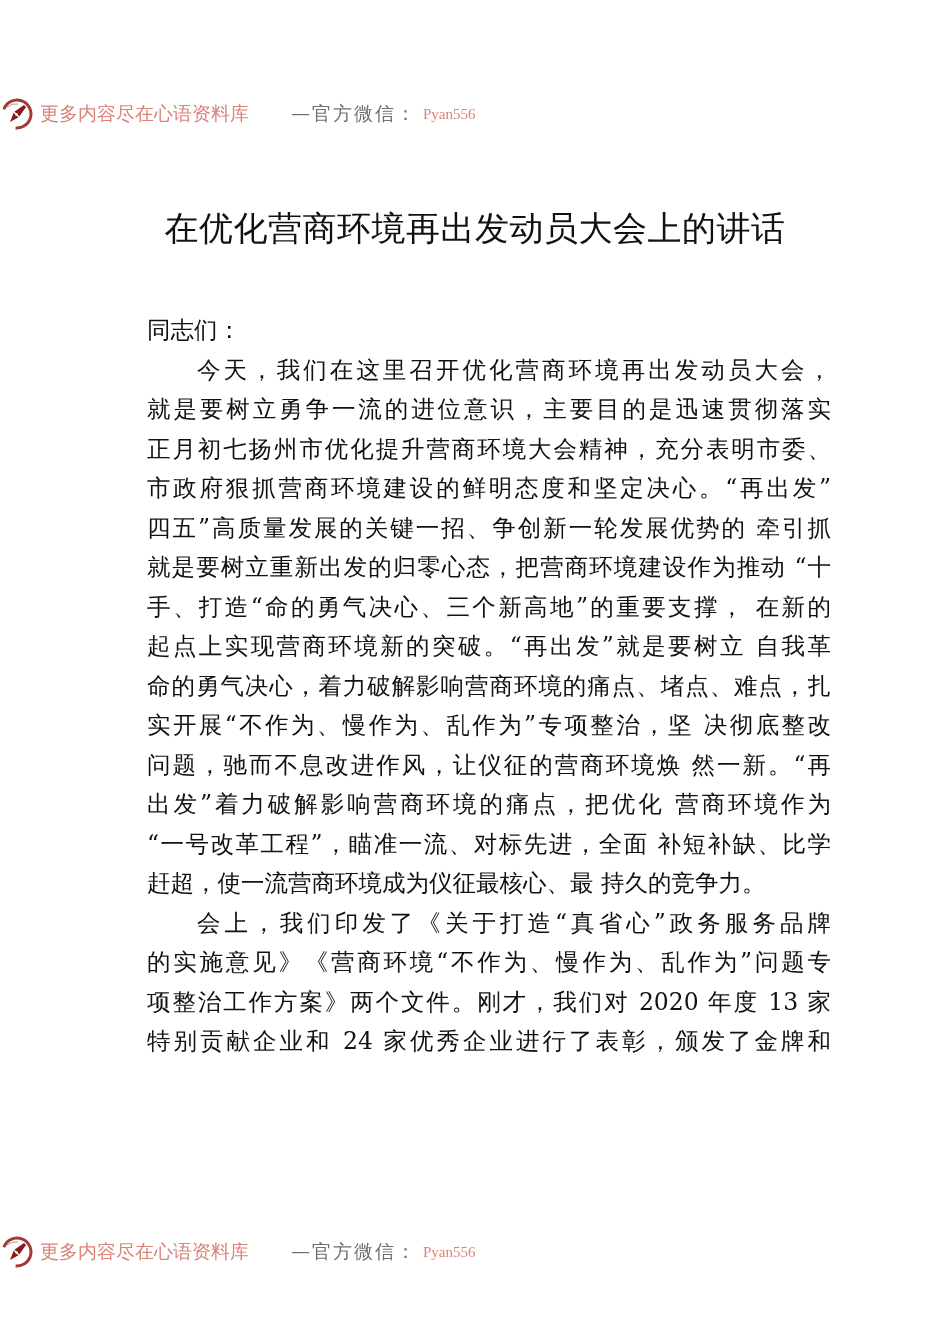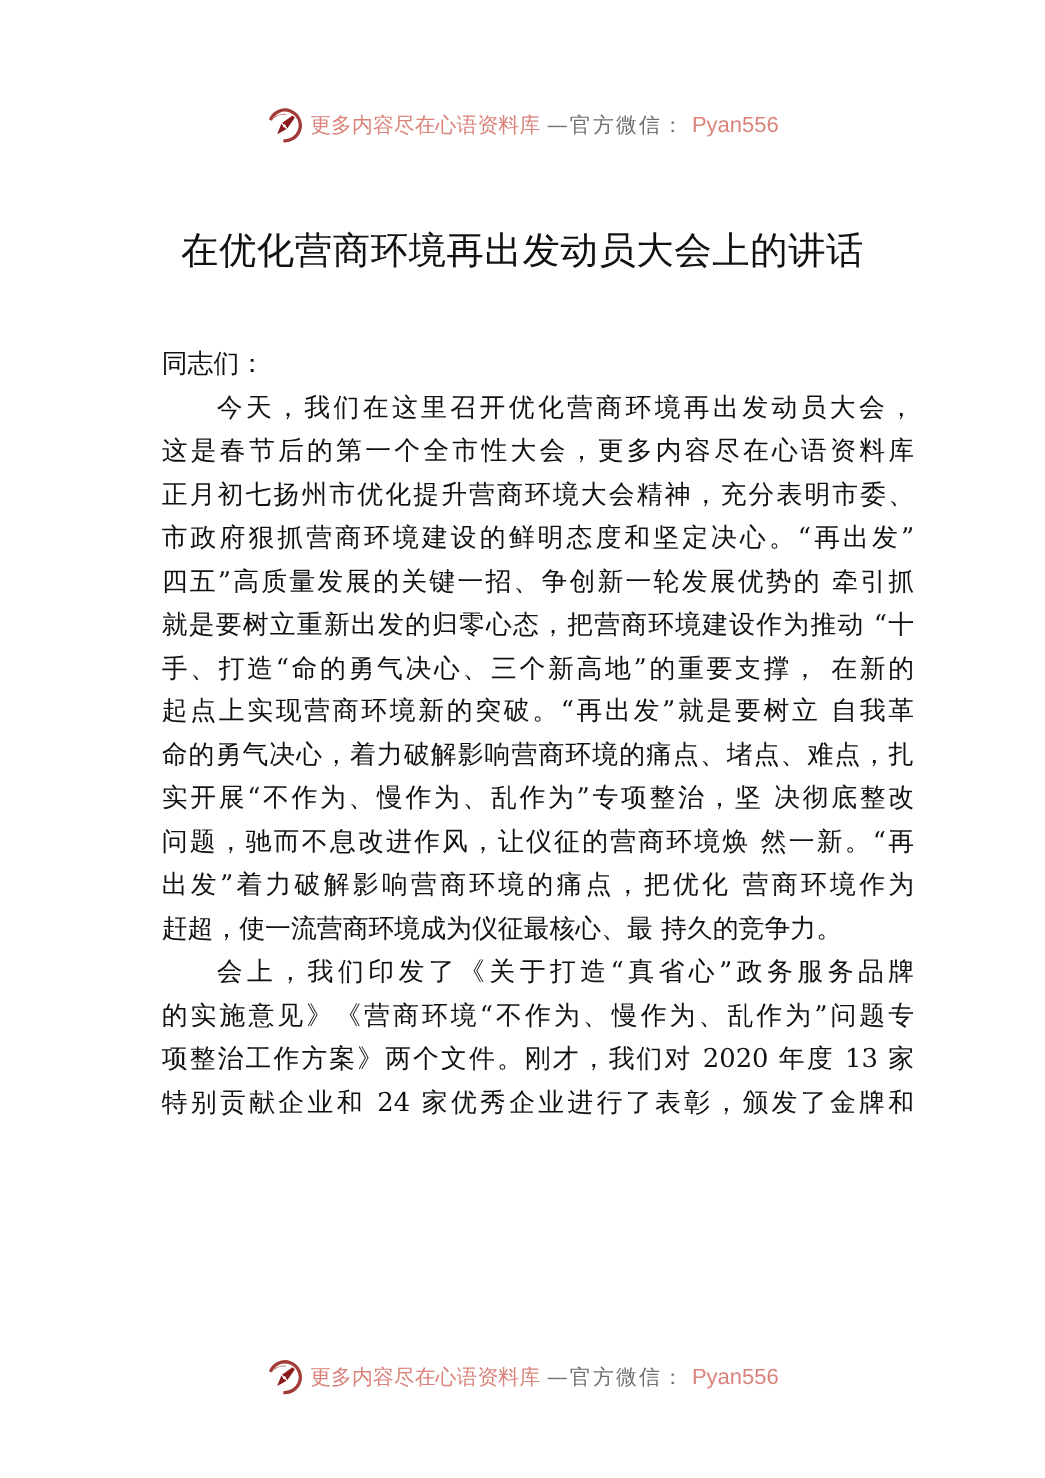--- a/index.html
+++ b/index.html
@@ -15,45 +15,46 @@
     font-family: "DejaVu Serif", "Liberation Serif", serif;
     color: #111111;
   }
   .banner {
     position: absolute;
     left: 0;
     width: 950px;
     height: 40px;
     display: flex;
     align-items: center;
-    justify-content: center;
+    justify-content: flex-start;
     gap: 6px;
   }
   .banner.top { top: 94px; }
   .banner.bottom { top: 1232px; }
   .banner .logo {
     width: 34px;
     height: 34px;
     display: inline-block;
   }
   .banner .main-text {
     font-family: "DejaVu Serif", "Liberation Serif", serif;
     font-size: 19px;
     color: #d9837a;
     letter-spacing: 0px;
   }
   .banner .sep-text {
     font-family: "DejaVu Serif", "Liberation Serif", serif;
     font-size: 19px;
     color: #6f6f6f;
     letter-spacing: 2px;
+    margin-left: 36px;
   }
   .banner .id-text {
-    font-family: Liberation Sans, sans-serif;
-    font-size: 20px;
+    font-family: Liberation Serif, serif;
+    font-size: 15px;
     color: #d9837a;
   }
   .title {
     position: absolute;
     top: 204px;
     left: 0;
     width: 950px;
     text-align: center;
     font-size: 34px;
     line-height: 48px;
@@ -97,31 +98,32 @@
   <span class="id-text">Pyan556</span>
 </div>
 
 <div class="title">在优化营商环境再出发动员大会上的讲话</div>
 
 <div class="content">
   <div class="salutation">同志们：</div>
 
   <div class="paragraph">
     <div class="line indent">今天，我们在这里召开优化营商环境再出发动员大会，</div>
-    <div class="line">这是春节后的第一个全市性大会，更多内容尽在心语资料库</div>
+    <div class="line">就是要树立勇争一流的进位意识，主要目的是迅速贯彻落实</div>
     <div class="line">正月初七扬州市优化提升营商环境大会精神，充分表明市委、</div>
     <div class="line">市政府狠抓营商环境建设的鲜明态度和坚定决心。“再出发”</div>
     <div class="line">四五”高质量发展的关键一招、争创新一轮发展优势的 牵引抓</div>
     <div class="line">就是要树立重新出发的归零心态，把营商环境建设作为推动 “十</div>
     <div class="line">手、打造“命的勇气决心、三个新高地”的重要支撑， 在新的</div>
     <div class="line">起点上实现营商环境新的突破。“再出发”就是要树立 自我革</div>
     <div class="line">命的勇气决心，着力破解影响营商环境的痛点、堵点、难点，扎</div>
     <div class="line">实开展“不作为、慢作为、乱作为”专项整治，坚 决彻底整改</div>
     <div class="line">问题，驰而不息改进作风，让仪征的营商环境焕 然一新。“再</div>
     <div class="line">出发”着力破解影响营商环境的痛点，把优化 营商环境作为</div>
+    <div class="line">“一号改革工程”，瞄准一流、对标先进，全面 补短补缺、比学</div>
     <div class="line last">赶超，使一流营商环境成为仪征最核心、最 持久的竞争力。</div>
   </div>
 
   <div class="paragraph">
     <div class="line indent">会上，我们印发了《关于打造“真省心”政务服务品牌</div>
     <div class="line">的实施意见》《营商环境“不作为、慢作为、乱作为”问题专</div>
     <div class="line">项整治工作方案》两个文件。刚才，我们对 2020 年度 13 家</div>
     <div class="line">特别贡献企业和 24 家优秀企业进行了表彰，颁发了金牌和</div>
   </div>
 </div>

